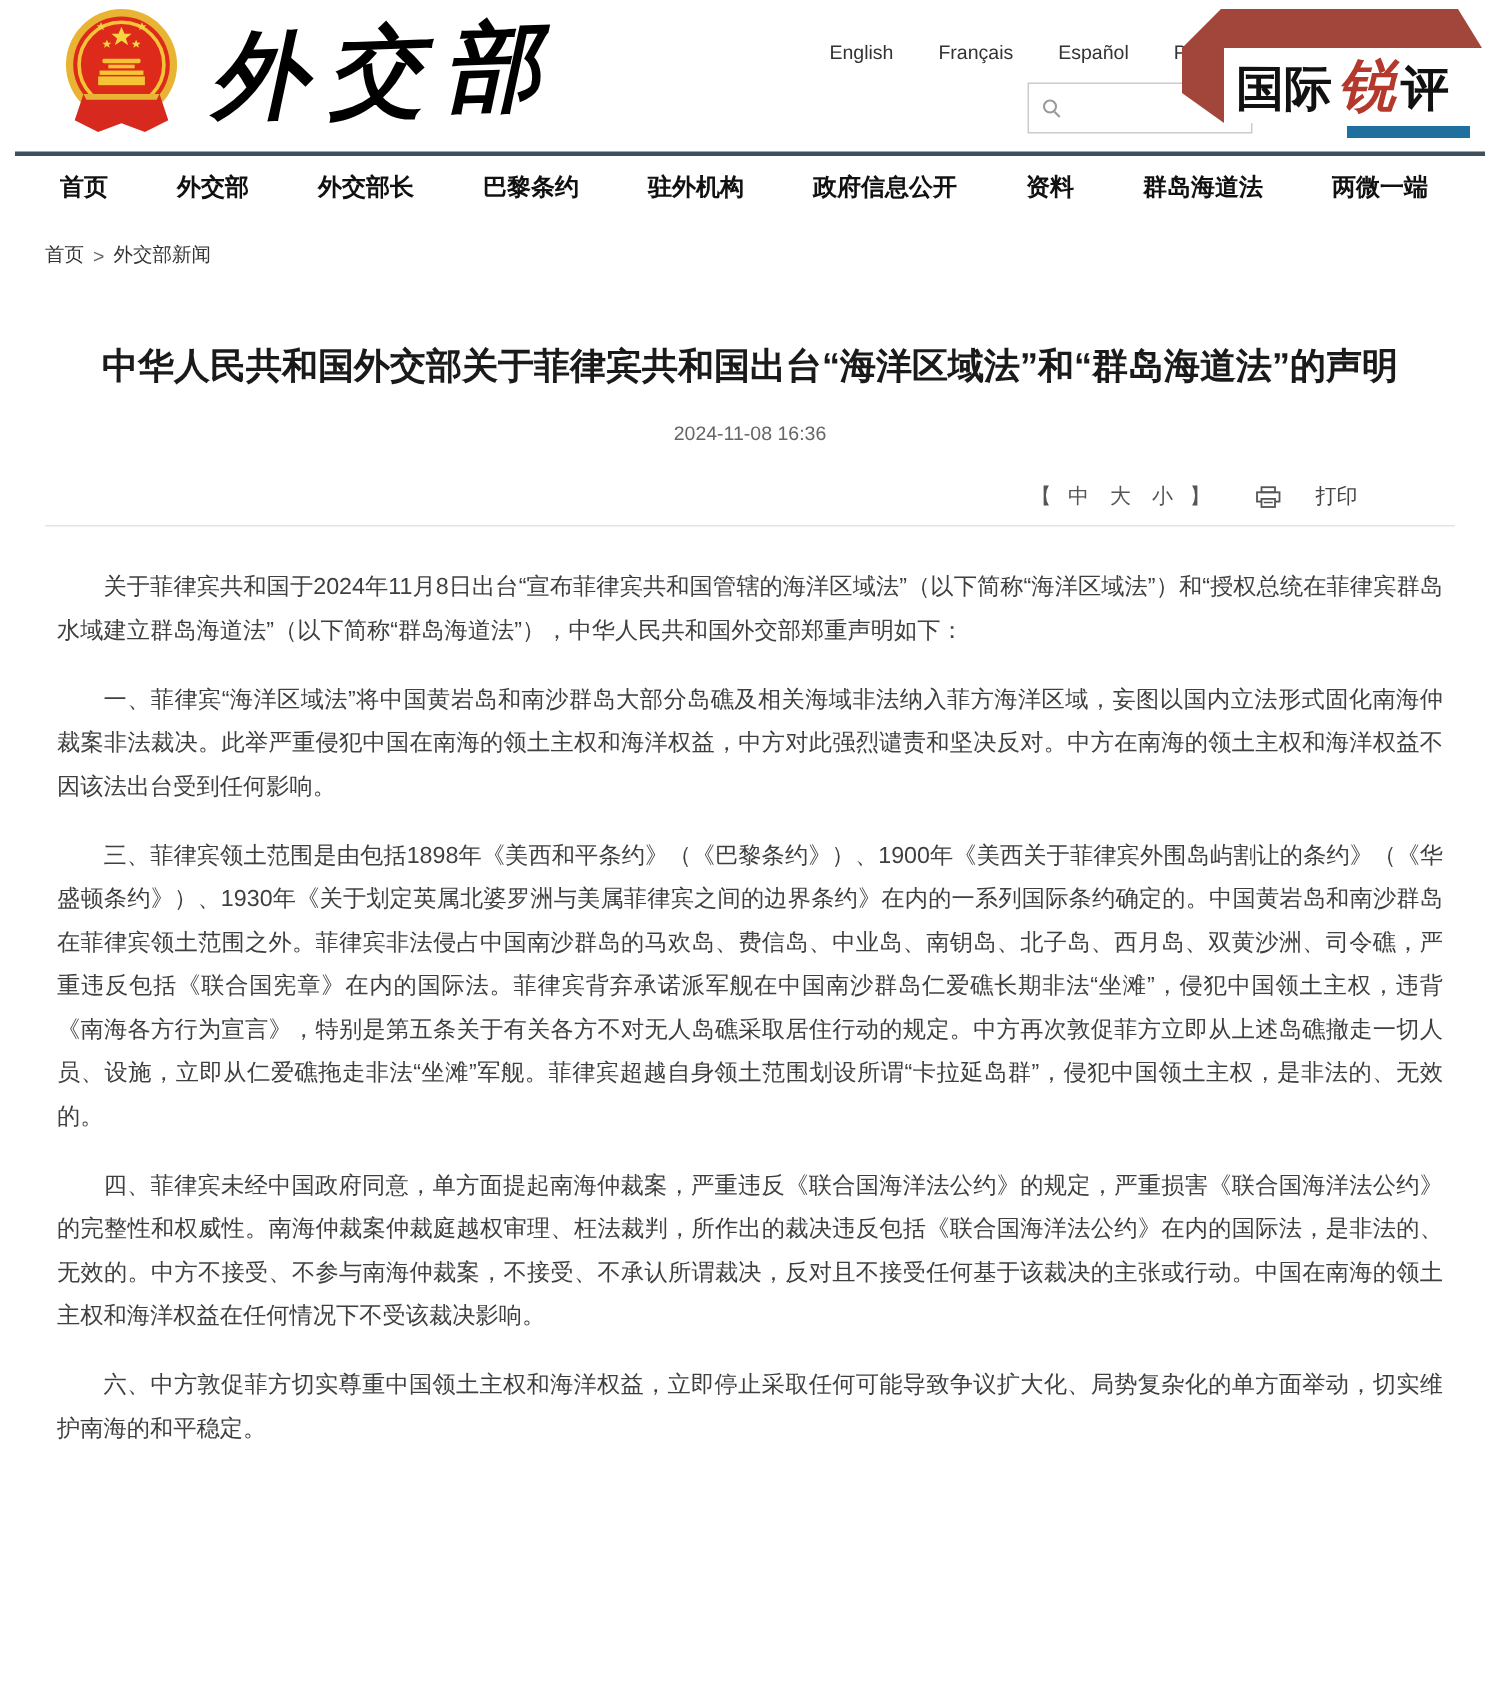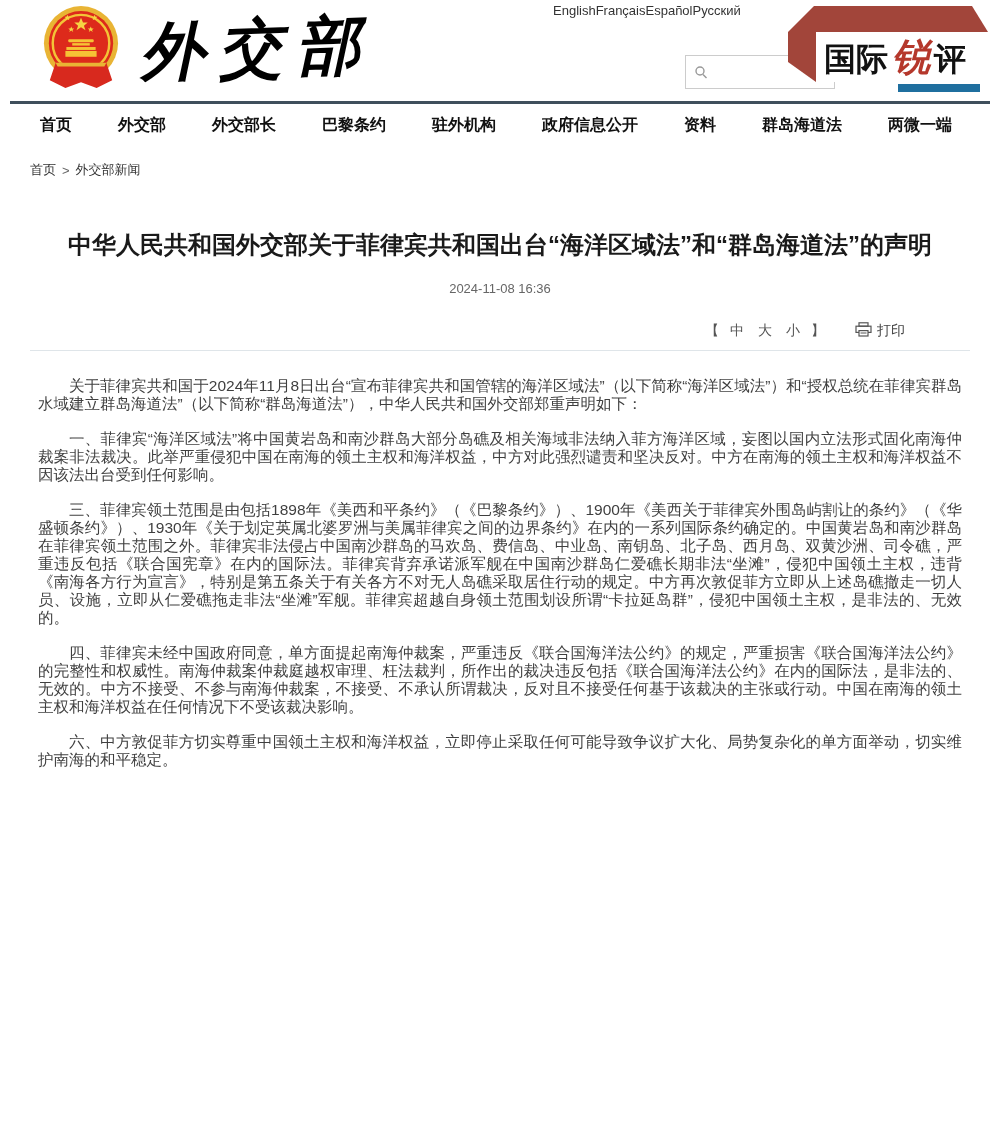--- a/index.html
+++ b/index.html
@@ -12,21 +12,21 @@
 
   
   .header { position:relative; height:98px; }
   .emblem { position:absolute; left:42px; top:3px; width:78px; height:90px; }
   .calligraphy {
     position:absolute; left:140px; top:8px; width:260px; height:80px;
     font-family:"DejaVu Serif", serif; font-weight:bold; font-style:italic;
     font-size:64px; color:#000; letter-spacing:14px;
     transform:rotate(-2deg); line-height:80px; white-space:nowrap;
   }
-  .lang-row { position:absolute; left:553px; top:3px; display:flex; }
+  .lang-row { position:absolute; left:553px; top:27px; display:flex; gap:30px; }
   .lang-link { font-size:13px; color:#333; cursor:pointer; white-space:nowrap; }
   .search-box {
     position:absolute; left:685px; top:55px; width:150px; height:34px;
     border:1px solid #ccc; background:#fff; display:flex; align-items:center; padding-left:8px;
   }
   .search-box input {
     border:none; outline:none; flex:1; height:100%; font-size:13px; min-width:0;
     font-family:"Liberation Sans", sans-serif;
   }
   .badge { position:absolute; left:788px; top:4px; width:204px; height:94px; z-index:5; }
@@ -51,26 +51,26 @@
     margin:46px auto 0; width:920px; text-align:center;
     font-size:24px; font-weight:bold; color:#1a1a1a; line-height:39px;
   }
   .article-date { text-align:center; margin-top:17px; font-size:13px; color:#666; }
   .controls-row {
     display:flex; justify-content:flex-end; align-items:center; gap:8px;
     margin:26px 57px 0 0; font-size:14px; color:#555;
   }
   .fc-btn { cursor:pointer; padding:0 3px; }
   .fc-bracket { color:#555; }
-  .print-btn { display:flex; align-items:flex-start; gap:5px; margin-left:22px; cursor:pointer; color:#444; }
+  .print-btn { display:flex; align-items:center; gap:23px; margin-left:22px; cursor:pointer; color:#444; }
   .divider { margin:10px 30px 0 30px; border-bottom:1px solid #dfe5e9; }
 
   .body-text { margin-top:26px; }
   .body-text p {
-    font-size:15.5px; line-height:18px; color:#3f3f3f;
+    font-size:15.5px; line-height:29px; color:#3f3f3f;
     text-align:justify; text-indent:2em; margin-bottom:17px;
   }
 </style>
 </head>
 <body>
 
 <div class="header">
 
   <svg class="emblem" viewBox="0 0 80 90" aria-hidden="true">
     <circle cx="40" cy="40" r="38" fill="#E9B434"></circle>

